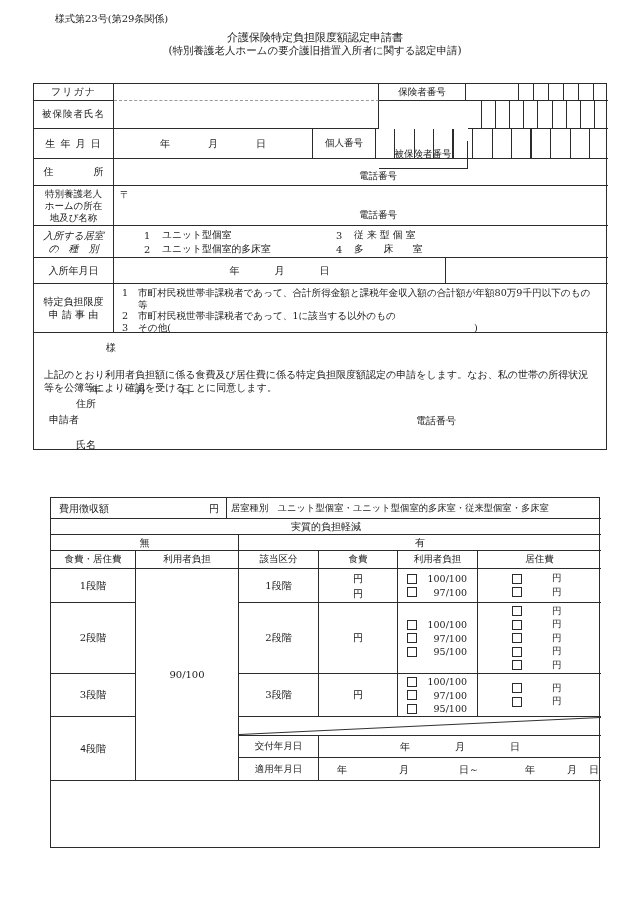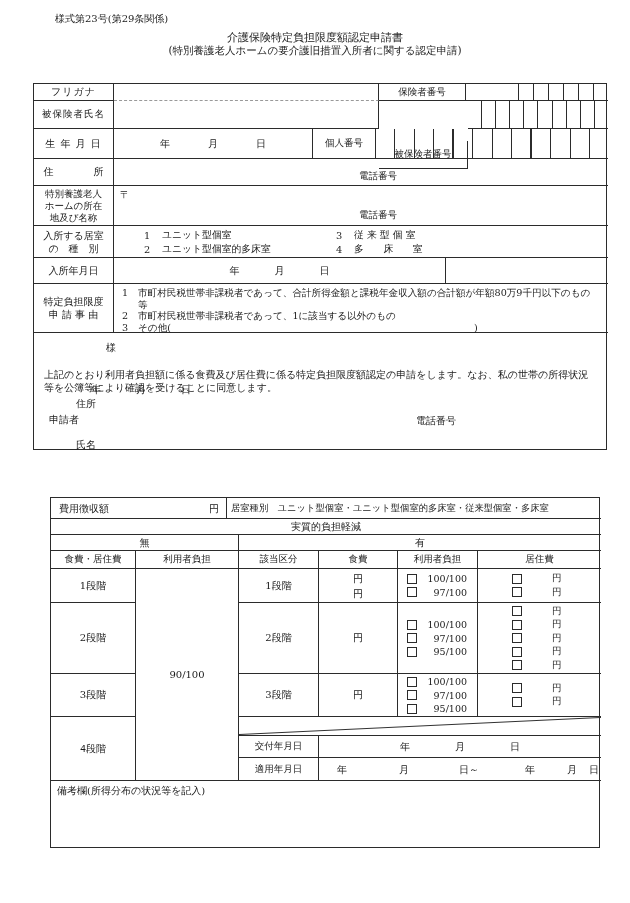--- a/index.html
+++ b/index.html
@@ -104,21 +104,21 @@
     <div class="cell br bb col fs9" style="left:0;top:102px;width:80px;height:40px;line-height:12px;">
       <div>特別養護老人</div>
       <div>ホームの所在</div>
       <div>地及び名称</div>
     </div>
     <div class="cell bb" style="left:80px;top:102px;width:494px;height:40px;">
       <span class="abs" style="left:6px;top:2px;">〒</span>
       <span class="abs fs9" style="left:245px;bottom:3px;">電話番号</span>
     </div>
 
-    <div class="cell br bb col" style="left:0;top:142px;width:80px;height:32px;line-height:13px;">
+    <div class="cell br bb col" style="left:0;top:142px;width:80px;height:32px;line-height:13px;font-style:italic;">
       <div>入所する居室</div>
       <div>の　種　別</div>
     </div>
     <div class="cell bb" style="left:80px;top:142px;width:494px;height:32px;">
       <div class="abs" style="left:30px;top:2px;">
         <div class="optline">
           <span class="optno">1</span>
           <span>ユニット型個室</span>
         </div>
         <div class="optline">
@@ -320,18 +320,15 @@
     <div class="cell br bb ctr fs9" style="left:188px;top:260px;width:80px;height:23px;">適用年月日</div>
     <div class="cell bb" style="left:268px;top:260px;width:282px;height:23px;">
       <span class="abs" style="left:18px;top:5px;">年</span>
       <span class="abs" style="left:80px;top:5px;">月</span>
       <span class="abs" style="left:140px;top:5px;">日～</span>
       <span class="abs" style="left:206px;top:5px;">年</span>
       <span class="abs" style="left:248px;top:5px;">月</span>
       <span class="abs" style="left:270px;top:5px;">日</span>
     </div>
 
-    <div class="cell" style="left:0;top:283px;width:550px;height:68px;">
-      <span class="abs" style="left:6px;top:3px;">備考欄(所得分布の状況等を記入)</span>
-    </div>
   </div>
 
 </div>
 
 </body></html>

